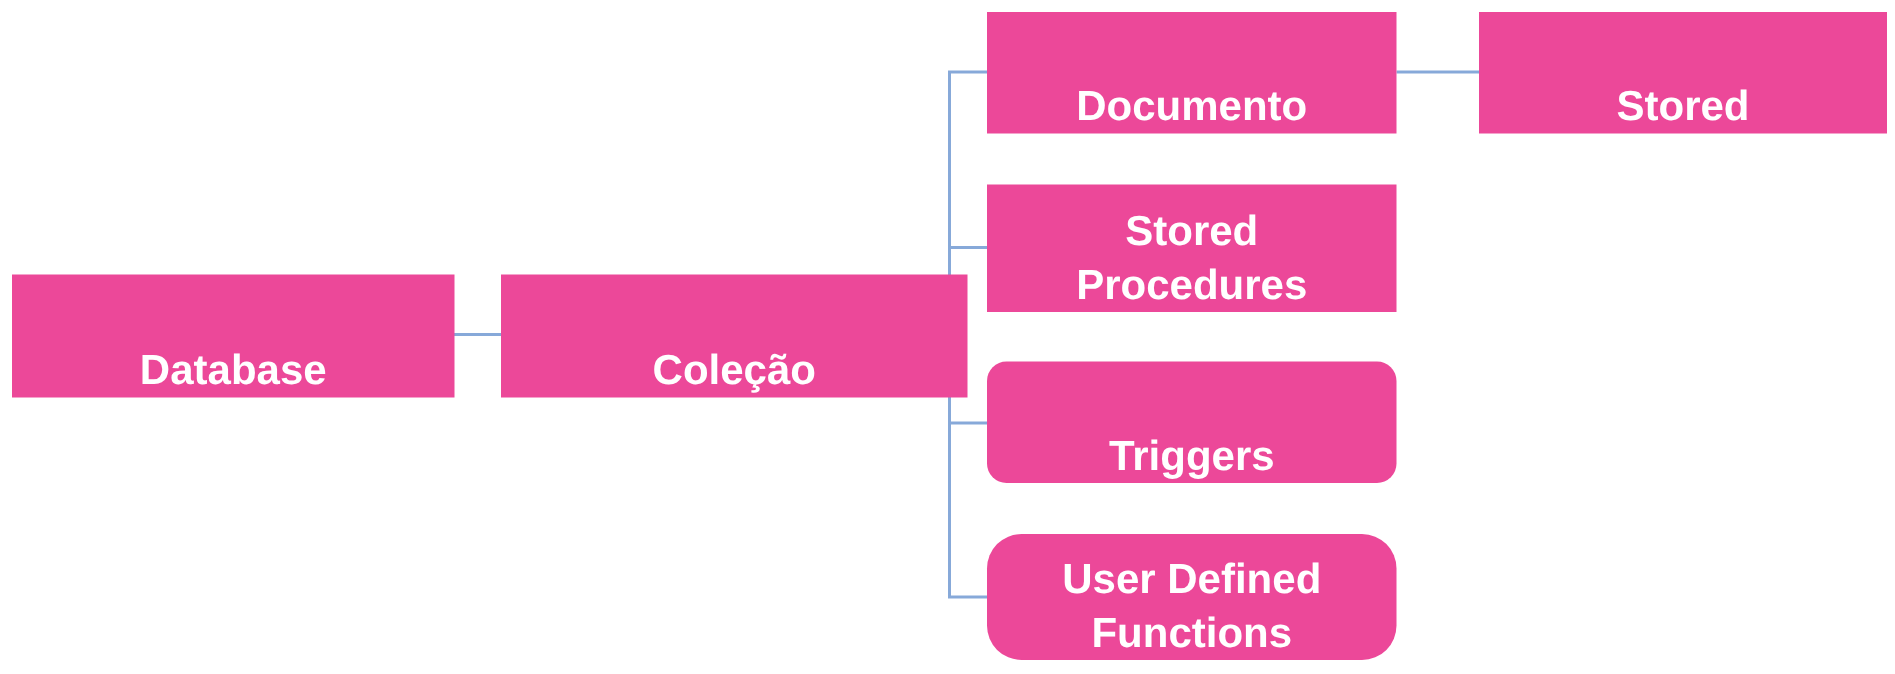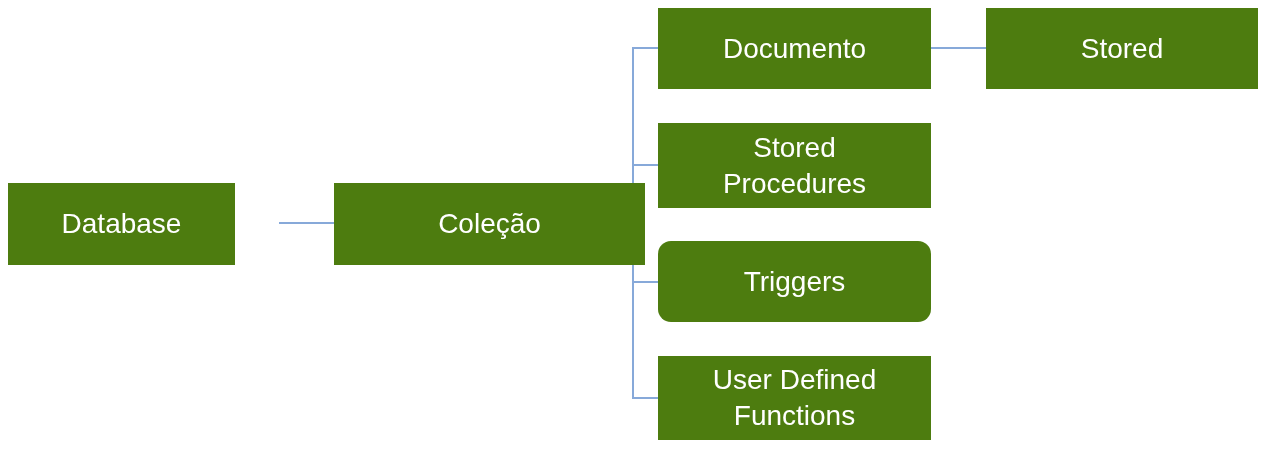--- a/index.html
+++ b/index.html
@@ -10,45 +10,46 @@
   .canvas {
     position: relative;
     width: 1263px;
     height: 449px;
     background: #ffffff;
     font-family: "Liberation Sans", "DejaVu Sans", sans-serif;
     overflow: hidden;
   }
   .node {
     position: absolute;
-    background: #4d7c0f;
+    background: #ec4899;
     color: #ffffff;
     display: flex;
-    align-items: center;
+    align-items: flex-end;
     justify-content: center;
     text-align: center;
     font-size: 28px;
     line-height: 1.28;
+    font-weight: bold;
   }
   .node-label {
     display: inline-block;
     max-width: 222px;
   }
   .connector {
     position: absolute;
     background: #87a9d9;
   }
   
-  .n-database  { left: 8px;   top: 183px; width: 227px; height: 82px; }
+  .n-database  { left: 8px;   top: 183px; width: 295px; height: 82px; }
   .n-colecao   { left: 334px; top: 183px; width: 311px; height: 82px; }
   .n-documento { left: 658px; top: 8px;   width: 273px; height: 81px; }
   .n-anexo     { left: 986px; top: 8px;   width: 272px; height: 81px; }
   .n-storedproc{ left: 658px; top: 123px; width: 273px; height: 85px; }
   .n-triggers  { left: 658px; top: 241px; width: 273px; height: 81px; border-radius: 13px; }
-  .n-udf       { left: 658px; top: 356px; width: 273px; height: 84px; }
+  .n-udf       { left: 658px; top: 356px; width: 273px; height: 84px; border-radius: 23px; }
   
   .c-db-colecao      { left: 279px; top: 222px; width: 55px;  height: 2px; }
   .c-colecao-spine   { left: 605px; top: 222px; width: 29px;  height: 2px; }
   .c-spine           { left: 632px; top: 47px;  width: 2px;   height: 352px; }
   .c-branch-doc      { left: 634px; top: 47px;  width: 24px;  height: 2px; }
   .c-branch-sp       { left: 634px; top: 164px; width: 24px;  height: 2px; }
   .c-branch-trig     { left: 634px; top: 281px; width: 24px;  height: 2px; }
   .c-branch-udf      { left: 634px; top: 397px; width: 24px;  height: 2px; }
   .c-doc-anexo       { left: 931px; top: 47px;  width: 55px;  height: 2px; }
 </style>

